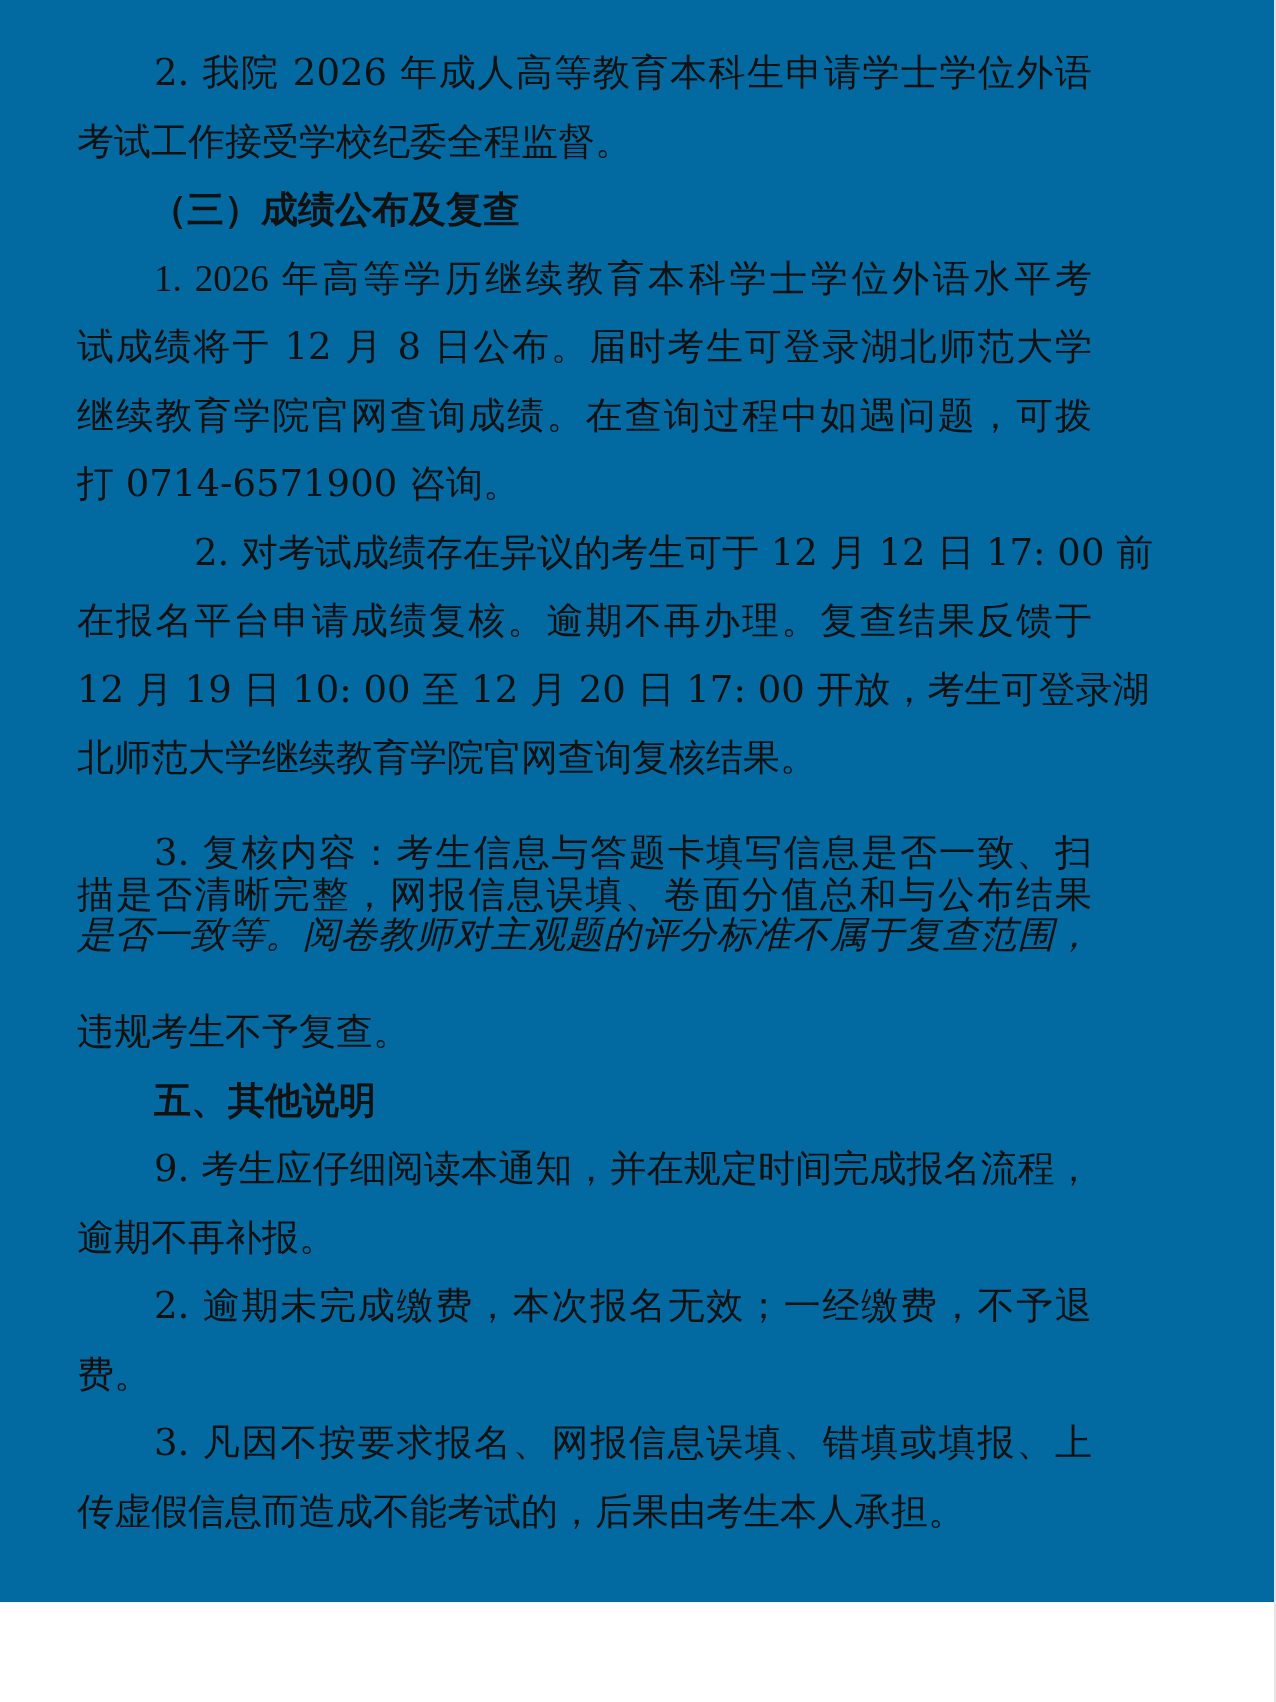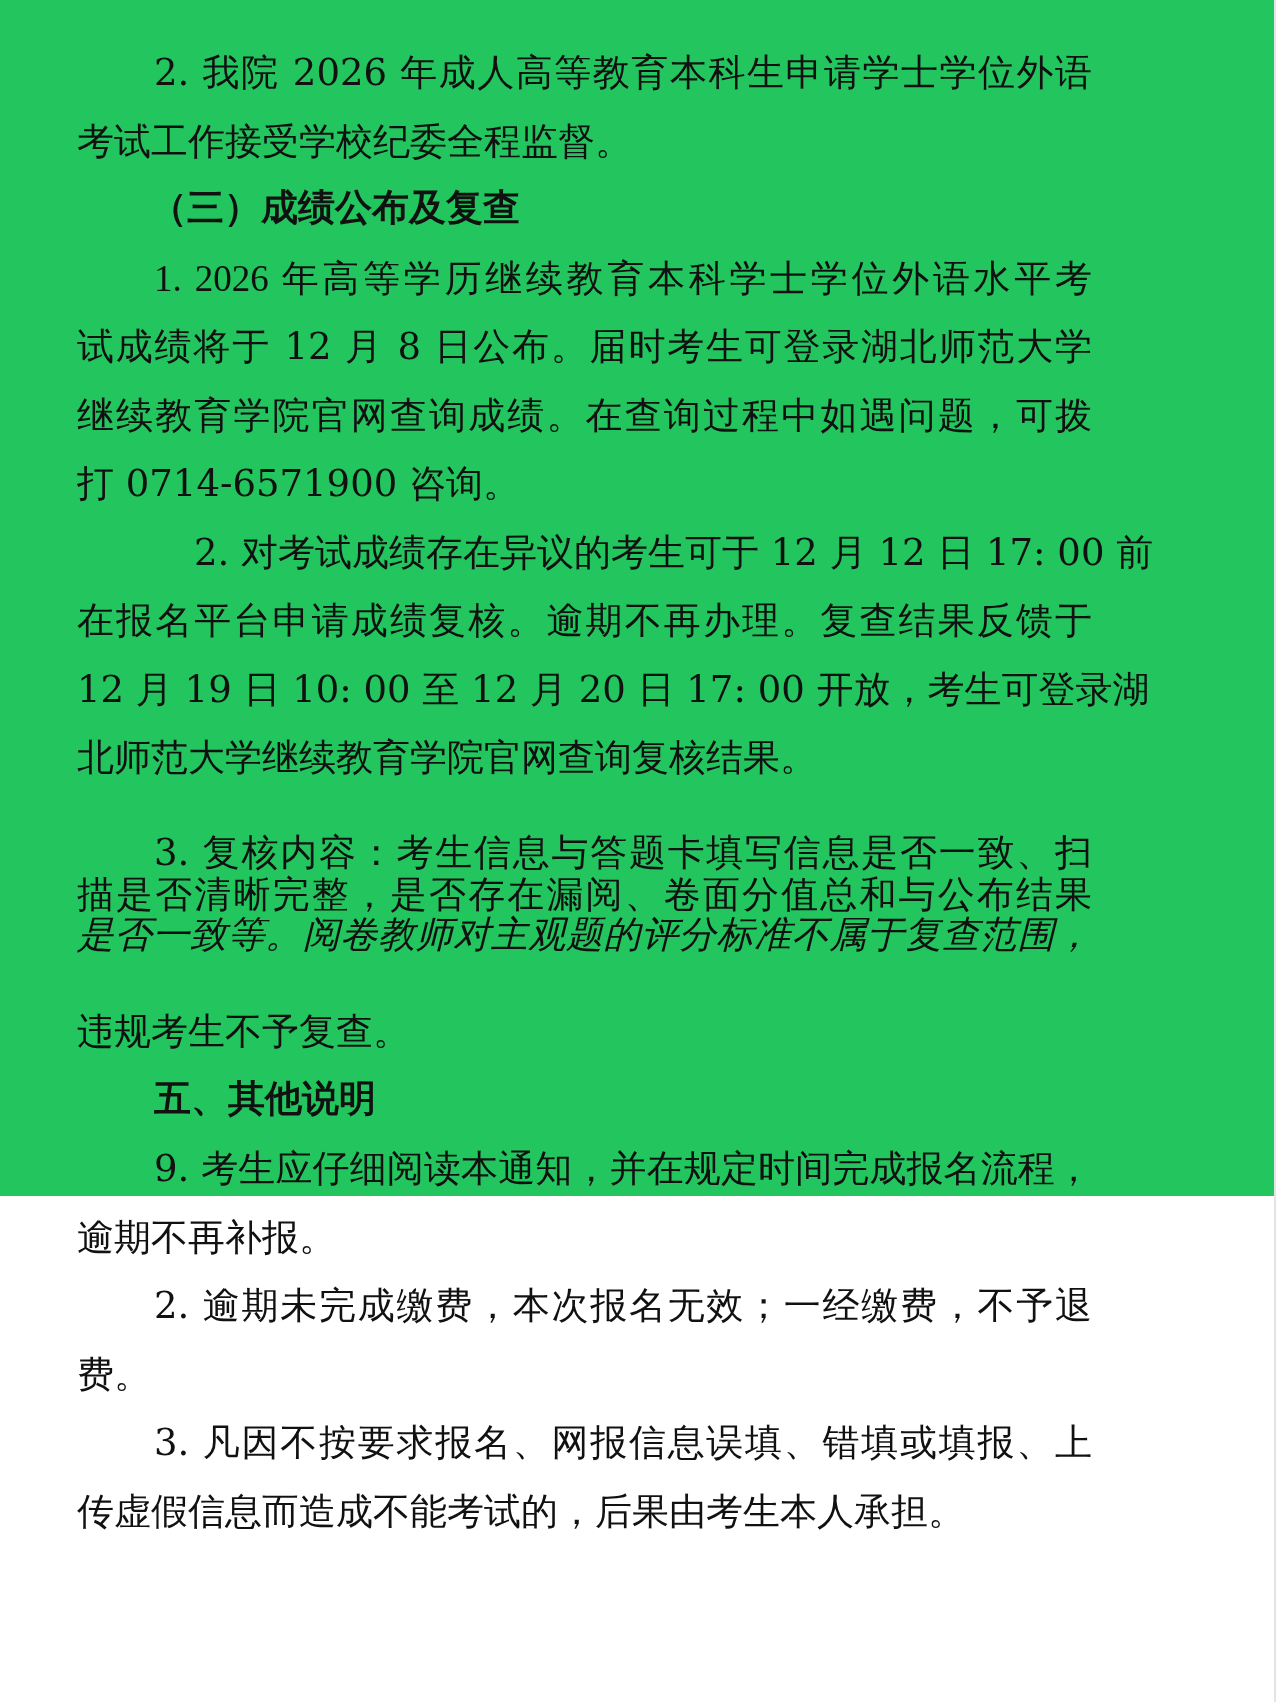--- a/index.html
+++ b/index.html
@@ -13,22 +13,22 @@
       position: relative;
       overflow: hidden;
       color: #111111;
       font-family: "DejaVu Serif", "Liberation Serif", serif;
     }
     .page {
       position: absolute;
       left: 0;
       top: 0;
       width: 1276px;
-      height: 1196px;
-      background: #22c55e;
+      height: 1602px;
+      background: #0369a1;
     }
     .right-edge {
       position: absolute;
       top: 0;
       right: 0;
       width: 2px;
       height: 1702px;
       background: #e4e4e4;
     }
     .line {
@@ -44,21 +44,21 @@
     
     .line.full {
       text-align: justify;
       text-align-last: justify;
     }
     .line.indent {
       left: 154px;
       width: 938px;
     }
     .line.heading {
-      font-family: Liberation Mono, monospace;
+      font-family: Liberation Sans, sans-serif;
       font-weight: bold;
       font-size: 37px;
     }
     .line.cut {
       color: #222222;
     }
   </style>
 </head>
 <body>
 
@@ -73,21 +73,21 @@
   <div class="line full" style="top:322px;">试成绩将于 12 月 8 日公布。届时考生可登录湖北师范大学</div>
   <div class="line full" style="top:391px;">继续教育学院官网查询成绩。在查询过程中如遇问题，可拨</div>
   <div class="line" style="top:459px;">打 0714-6571900 咨询。</div>
 
   <div class="line indent full" style="top:528px;margin-left:40px;">2. 对考试成绩存在异议的考生可于 12 月 12 日 17: 00 前</div>
   <div class="line full" style="top:596px;">在报名平台申请成绩复核。逾期不再办理。复查结果反馈于</div>
   <div class="line full" style="top:665px;">12 月 19 日 10: 00 至 12 月 20 日 17: 00 开放，考生可登录湖</div>
   <div class="line" style="top:733px;">北师范大学继续教育学院官网查询复核结果。</div>
 
   <div class="line indent full" style="top:828px;">3. 复核内容：考生信息与答题卡填写信息是否一致、扫</div>
-  <div class="line full" style="top:870px;">描是否清晰完整，是否存在漏阅、卷面分值总和与公布结果</div>
+  <div class="line full" style="top:870px;">描是否清晰完整，网报信息误填、卷面分值总和与公布结果</div>
   <div class="line full" style="top:910px;font-style:italic;">是否一致等。阅卷教师对主观题的评分标准不属于复查范围，</div>
   <div class="line" style="top:1007px;">违规考生不予复查。</div>
 
   <div class="line heading" style="top:1076px; left:154px;">五、其他说明</div>
 
   <div class="line indent full" style="top:1144px;">9. 考生应仔细阅读本通知，并在规定时间完成报名流程，</div>
   <div class="line" style="top:1213px;">逾期不再补报。</div>
 
   <div class="line indent full" style="top:1281px;">2. 逾期未完成缴费，本次报名无效；一经缴费，不予退</div>
   <div class="line" style="top:1350px;">费。</div>

